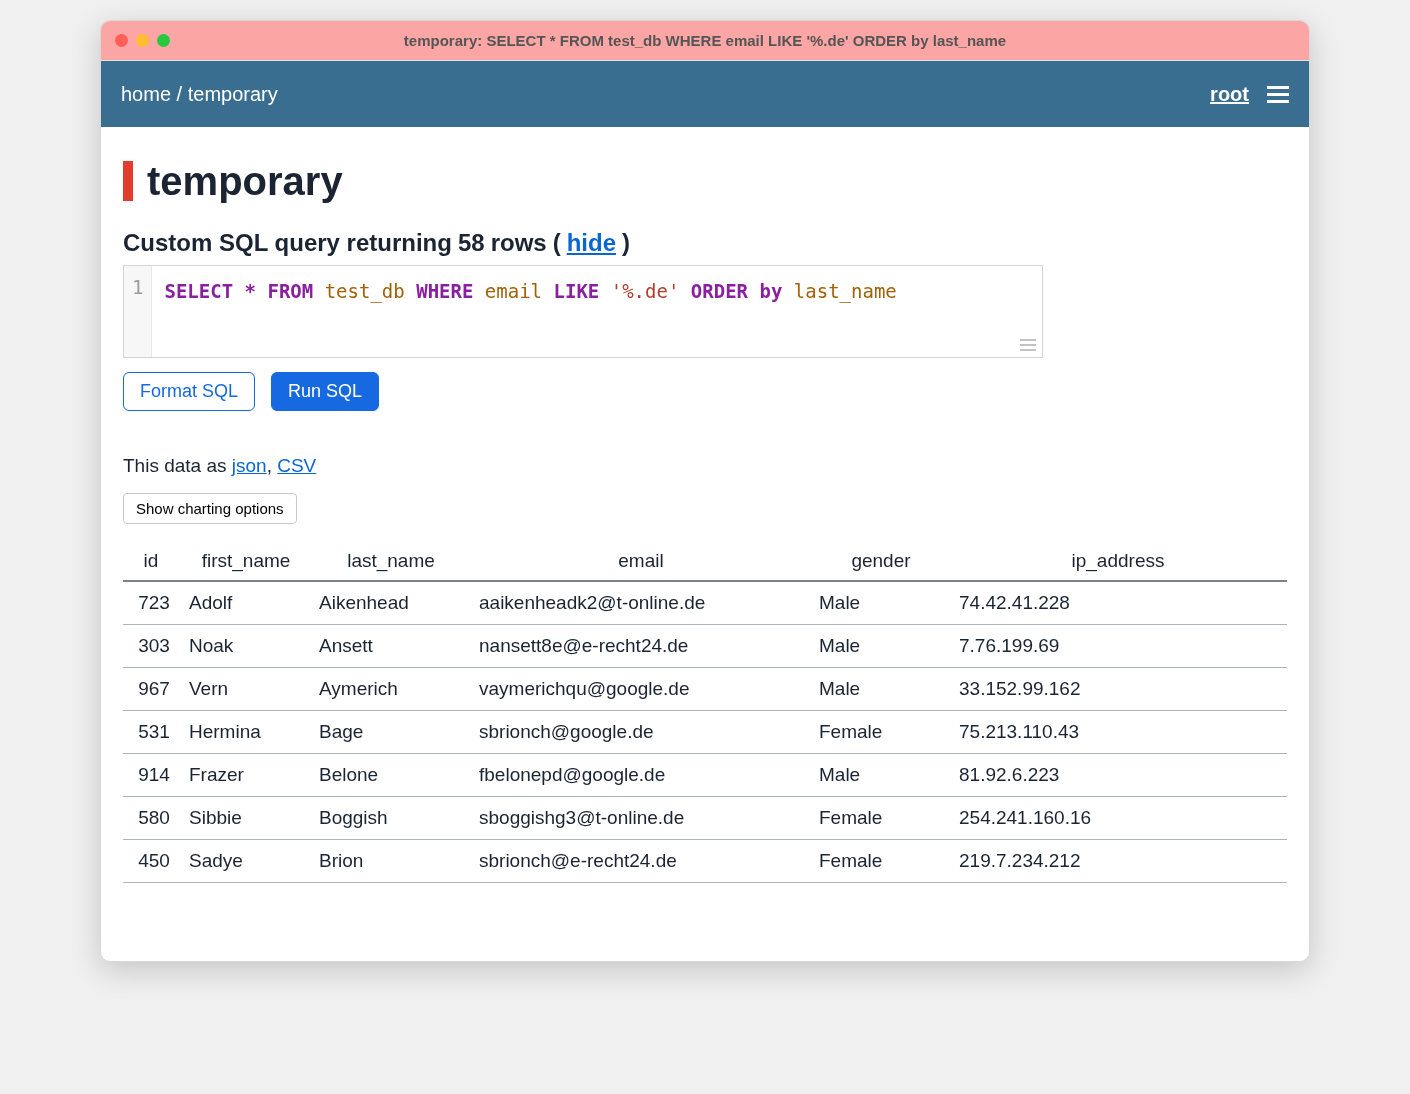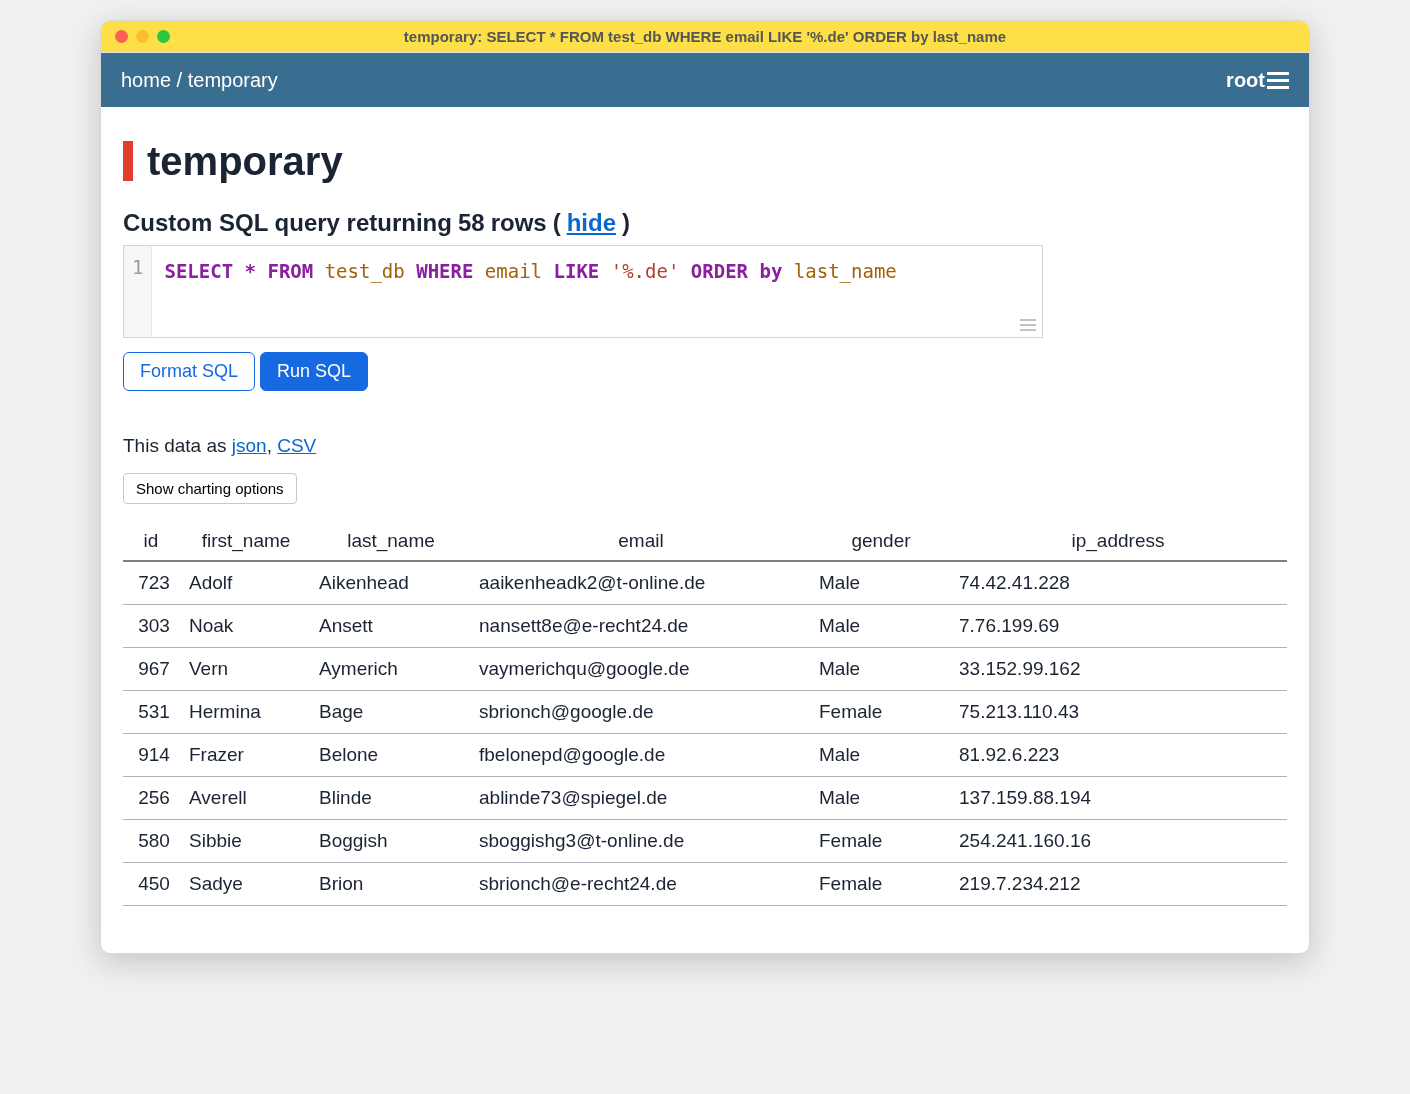--- a/index.html
+++ b/index.html
@@ -15,22 +15,22 @@
   .window {
     width:1210px;
     background:#fff;
     border-radius:10px;
     box-shadow:0 8px 30px rgba(0,0,0,0.18);
     overflow:hidden;
     border:1px solid #d8d8d8;
     position:relative;
   }
   .titlebar {
-    height:32px;
-    background:#fde047;
+    height:40px;
+    background:#fca5a5;
     border-bottom:1px solid #e1e1e3;
     display:flex;
     align-items:center;
     padding:0 12px;
     position:relative;
   }
   .traffic { display:flex; gap:8px; position:absolute; left:14px; }
   .dot { width:13px; height:13px; border-radius:50%; }
   .dot.red{background:#ff5f57;}
   .dot.yellow{background:#febc2e;}
@@ -47,26 +47,26 @@
     overflow-y:auto;
     overflow-x:hidden;
   }
   .topbar {
     background:#3a6e91;
     color:#fff;
     display:flex;
     align-items:center;
     justify-content:space-between;
     padding:0 20px;
-    height:54px;
+    height:66px;
     font-size:20px;
     text-align:center;
   }
   .breadcrumb a, .breadcrumb span { color:#fff; text-decoration:none; }
-  .topright { display:flex; align-items:center; gap:2px; }
+  .topright { display:flex; align-items:center; gap:18px;text-decoration:underline; }
   .user { font-weight:700; font-size:20px; }
   .menu-icon { display:flex; flex-direction:column; gap:4px; cursor:pointer; }
   .menu-icon span { display:block; width:22px; height:3px; background:#fff; }
   .page { padding:20px 22px 0 22px; color:#1b2433; }
   h1.ptitle {
     font-size:40px; font-weight:800; margin:14px 0 28px 0;
     border-left:10px solid #e33b2e; padding-left:14px; line-height:1;
     color:#1b2433;
   }
   .subhead { font-size:24px; font-weight:700; margin:0 0 8px 0; display:flex; gap:6px; align-items:baseline; flex-wrap:wrap; }
@@ -84,21 +84,21 @@
   .code { padding:10px 12px 50px 12px; flex:1; line-height:1.65; white-space:pre-wrap; word-break:break-word; }
   .kw  { color:#8a1fa0; font-weight:700; }
   .str { color:#b33f2c; }
   .op  { color:#8a1fa0; font-weight:700; }
   .ident { color:#a16207; }
   .grip {
     position:absolute; right:6px; bottom:6px;
     display:flex; flex-direction:column; gap:3px; opacity:.5;
   }
   .grip span{display:block;width:16px;height:2px;background:#888;}
-  .btnrow { display:flex; gap:5px; margin-bottom:16px; }
+  .btnrow { display:flex; gap:16px; margin-bottom:16px; }
   .btn {
     font-size:18px; padding:8px 16px; border-radius:6px; cursor:pointer;
     font-family:inherit;
   }
   .btn.outline { background:#fff; color:#1669e0; border:1.5px solid #1669e0; }
   .btn.solid { background:#1669e0; color:#fff; border:1.5px solid #1669e0; }
   .data-as { font-size:19px; color:#1b2433; margin-bottom:16px;margin-top:44px; }
   .data-as a { color:#0b67d0; text-decoration:underline; }
   .chartbtn {
     font-size:15px; background:#fff; border:1px solid #c9c9c9;
@@ -230,28 +230,20 @@
             </tr>
             <tr>
               <td class="idcell">914</td>
               <td>Frazer</td>
               <td>Belone</td>
               <td>fbelonepd@google.de</td>
               <td>Male</td>
               <td>81.92.6.223</td>
             </tr>
             <tr>
-              <td class="idcell">256</td>
-              <td>Averell</td>
-              <td>Blinde</td>
-              <td>ablinde73@spiegel.de</td>
-              <td>Male</td>
-              <td>137.159.88.194</td>
-            </tr>
-            <tr>
               <td class="idcell">580</td>
               <td>Sibbie</td>
               <td>Boggish</td>
               <td>sboggishg3@t-online.de</td>
               <td>Female</td>
               <td>254.241.160.16</td>
             </tr>
             <tr>
               <td class="idcell">450</td>
               <td>Sadye</td>

